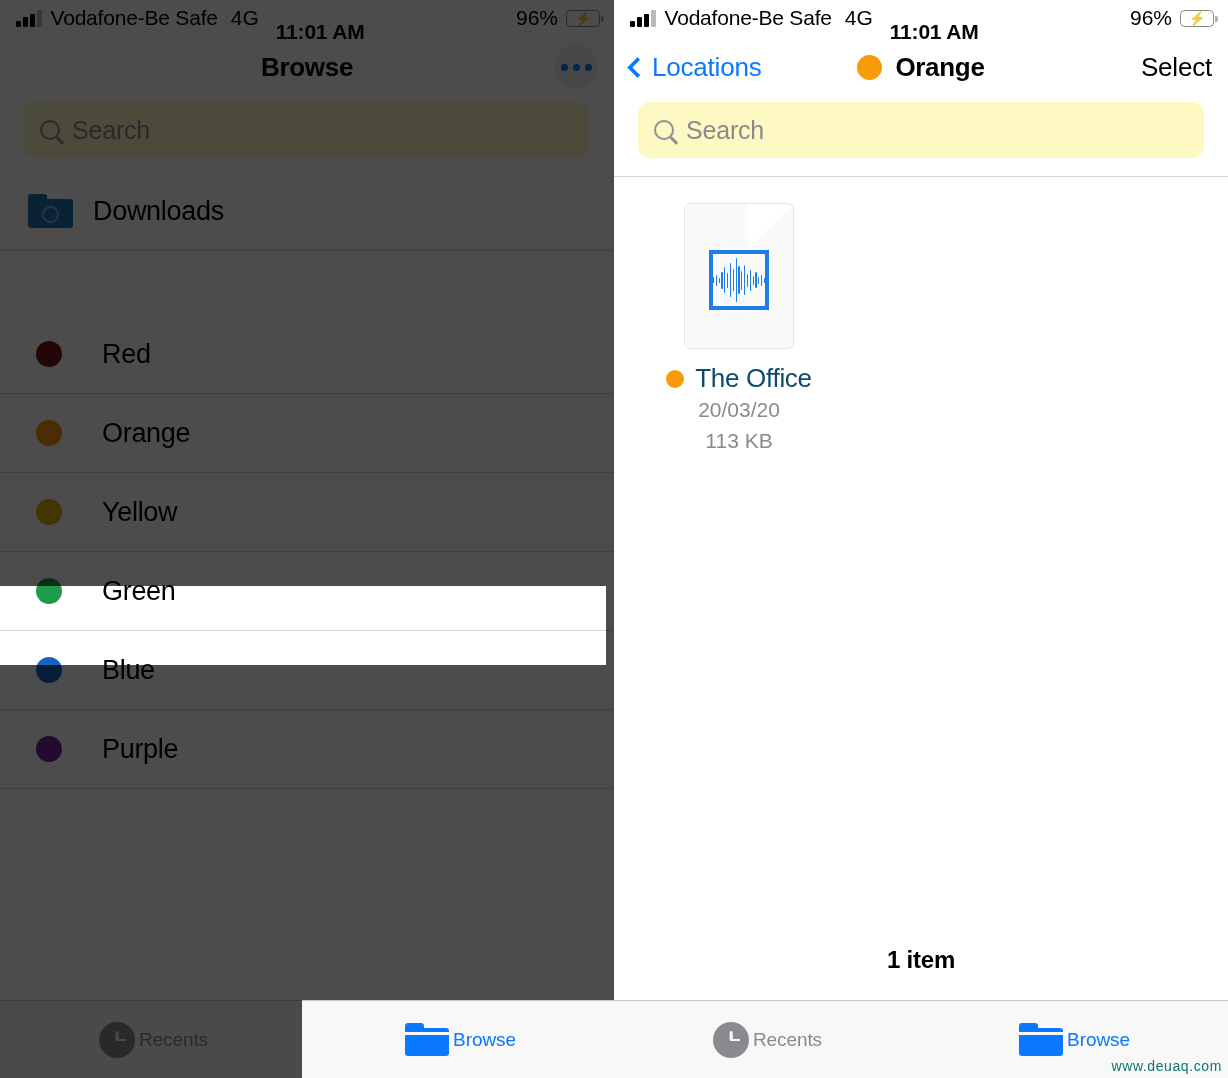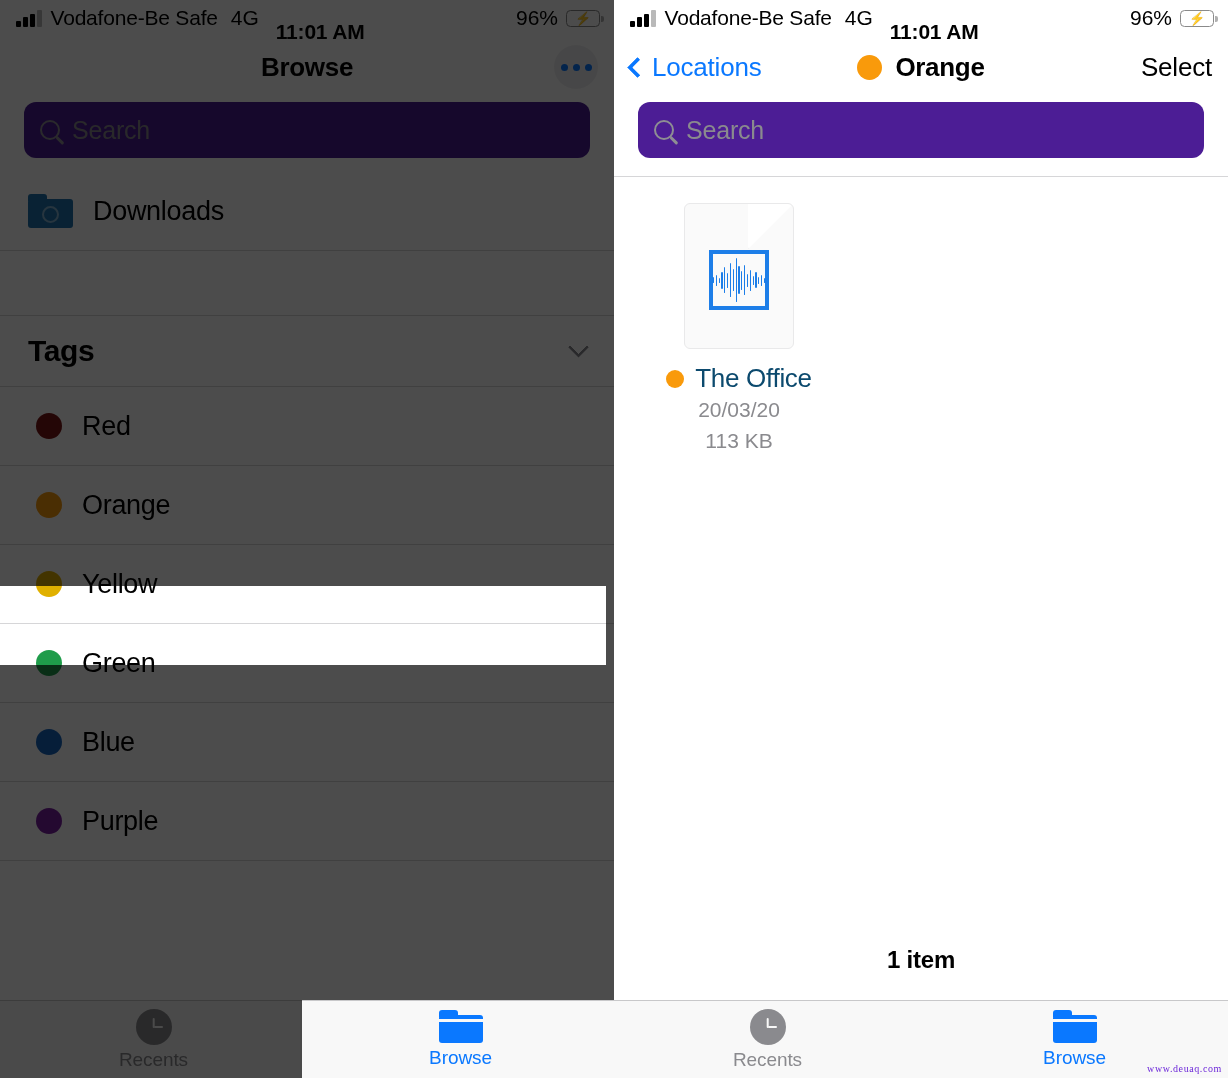--- a/index.html
+++ b/index.html
@@ -71,21 +71,21 @@
   }
   .chev-left {
     width:15px; height:15px; border-left:4px solid #0a78ff; border-bottom:4px solid #0a78ff;
     transform:rotate(45deg); border-radius:1px; margin-right:2px;
   }
   .select-btn { margin-left:auto; color:#000000; font-size:26px; z-index:2; letter-spacing:-.2px; }
 
   
   .search-wrap { padding:4px 24px 14px; }
   .search {
-    height:56px; background:#4c1d95; border-radius:12px; display:flex;
+    height:56px; background:#fef9c3; border-radius:12px; display:flex;
     align-items:center; padding:0 16px; gap:12px;
   }
   .mag {
     position:relative; width:20px; height:20px; border:2.6px solid #8e8e93;
     border-radius:50%; flex:none;
   }
   .mag:after {
     content:""; position:absolute; right:-7px; bottom:-4px; width:10px; height:2.6px;
     background:#8e8e93; transform:rotate(45deg); border-radius:2px;
   }
@@ -103,21 +103,21 @@
     transform:rotate(45deg) translate(-3px,-3px); border-radius:1px;
   }
 
   
   .row {
     height:79px; display:flex; align-items:center; padding:0 28px; gap:20px;
     border-bottom:1px solid #d6d6d8; background:#fff; position:relative;
   }
   .row-label { font-size:27px; color:#000; letter-spacing:-.3px; }
   .tag-dot { width:26px; height:26px; border-radius:50%; flex:none; margin-left:8px; }
-  .row .row-label.tag-label { }
+  .row .row-label.tag-label { margin-left:20px; }
 
   .folder { width:45px; height:34px; position:relative; flex:none; }
   .folder .tab {
     position:absolute; left:0; top:0; width:19px; height:7px;
     background:#1f74ad; border-radius:3px 3px 0 0;
   }
   .folder .body {
     position:absolute; left:0; top:5px; width:45px; height:29px;
     background:#1f74ad; border-radius:3px;
   }
@@ -126,21 +126,21 @@
     border-radius:50%; border:2.4px solid rgba(255,255,255,.45);
   }
 
   .sec-gap { height:64px; background:#fff; }
 
   
   .tabbar {
     position:absolute; left:0; bottom:0; width:100%; height:78px;
     background:#f8f8f8; border-top:1px solid #c8c8ca; display:flex;
   }
-  .tab { flex:1; display:flex; flex-direction:column; align-items:center; justify-content:center; gap:4px; }
+  .tab { flex:1; display:flex; flex-direction:row; align-items:center; justify-content:center; gap:4px; }
   .tab-label { font-size:19px; letter-spacing:-.1px; }
   .tab.inactive .tab-label { color:#8a8a8e; }
   .tab.active .tab-label { color:#0a78ff; font-weight:400; }
   .clock-ico {
     width:36px; height:36px; border-radius:50%; background:#8a8a8e; position:relative;
   }
   .clock-ico:before {
     content:""; position:absolute; left:50%; top:9px; width:2.6px; height:10px;
     background:#f8f8f8; border-radius:2px; transform:translateX(-50%);
   }
@@ -190,22 +190,22 @@
   .fname { margin-top:14px; display:flex; align-items:center; gap:11px; }
   .fname-dot { width:18px; height:18px; border-radius:50%; background:#f99a0b; flex:none; }
   .fname-text { font-size:26px; color:#0c4a6e; letter-spacing:-.3px; }
   .fmeta { font-size:21px; color:#8a8a8e; text-align:center; line-height:1.38; margin-top:2px; }
 
   .item-count {
     position:absolute; left:0; right:0; bottom:104px; text-align:center;
     font-size:24px; font-weight:700; color:#000; letter-spacing:-.2px;
   }
   .watermark {
-    position:absolute; right:6px; bottom:4px; font-size:10px; color:#6d28d9;
-    letter-spacing:.6px; z-index:60; font-family:Liberation Serif, serif;
+    position:absolute; right:6px; bottom:4px; font-size:14px; color:#0f766e;
+    letter-spacing:.6px; z-index:60; font-family:Liberation Sans, sans-serif;
   }
 </style>
 </head>
 <body>
 
 <div class="screens">
 
   <div class="phone left">
 
     <div class="statusbar">
@@ -250,24 +250,20 @@
       <span class="folder">
           <span class="tab"></span>
           <span class="body"></span>
           <span class="badge"></span>
         </span>
       <span class="row-label">Downloads</span>
     </div>
 
     <div class="sec-gap"></div>
 
-    <div class="sec-header">
-      <span class="sec-title">Tags</span>
-      <span class="chev-down"></span>
-    </div>
 
     <div class="row">
       <span class="tag-dot" style="background:#7a1616"></span>
       <span class="row-label tag-label">Red</span>
     </div>
     <div class="row">
       <span class="tag-dot" style="background:#f99a0b"></span>
       <span class="row-label tag-label">Orange</span>
     </div>
     <div class="row">

